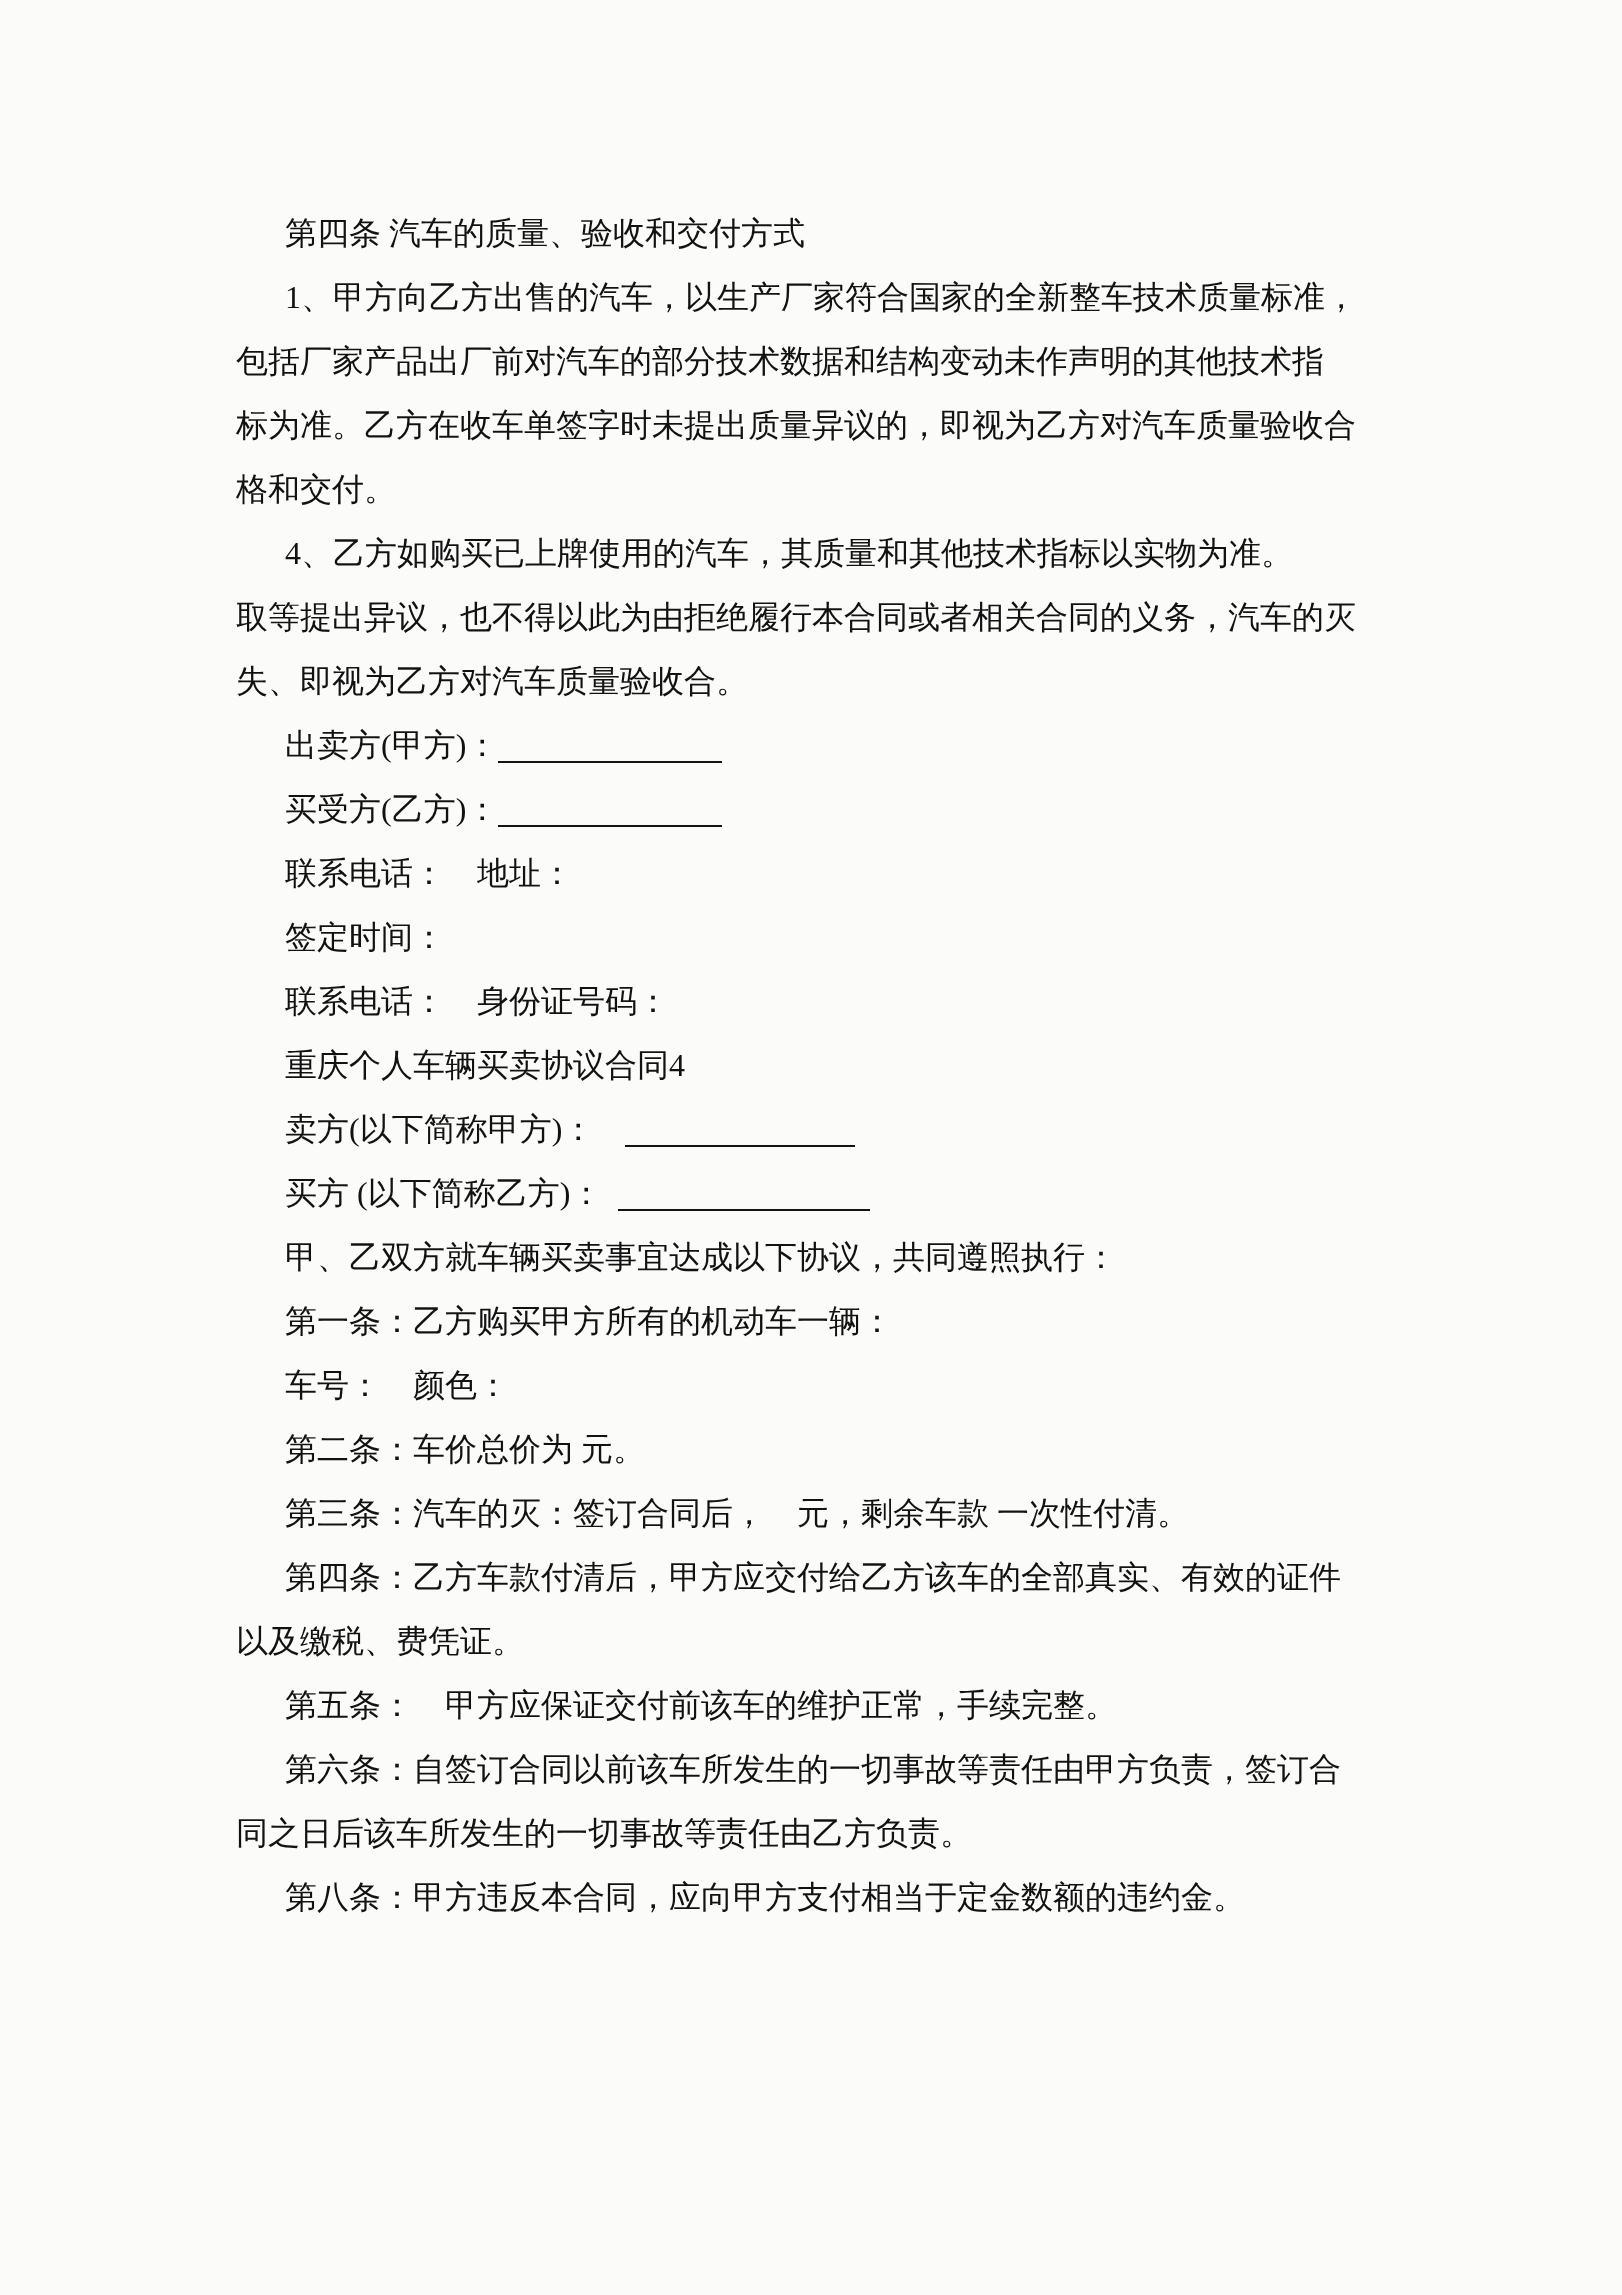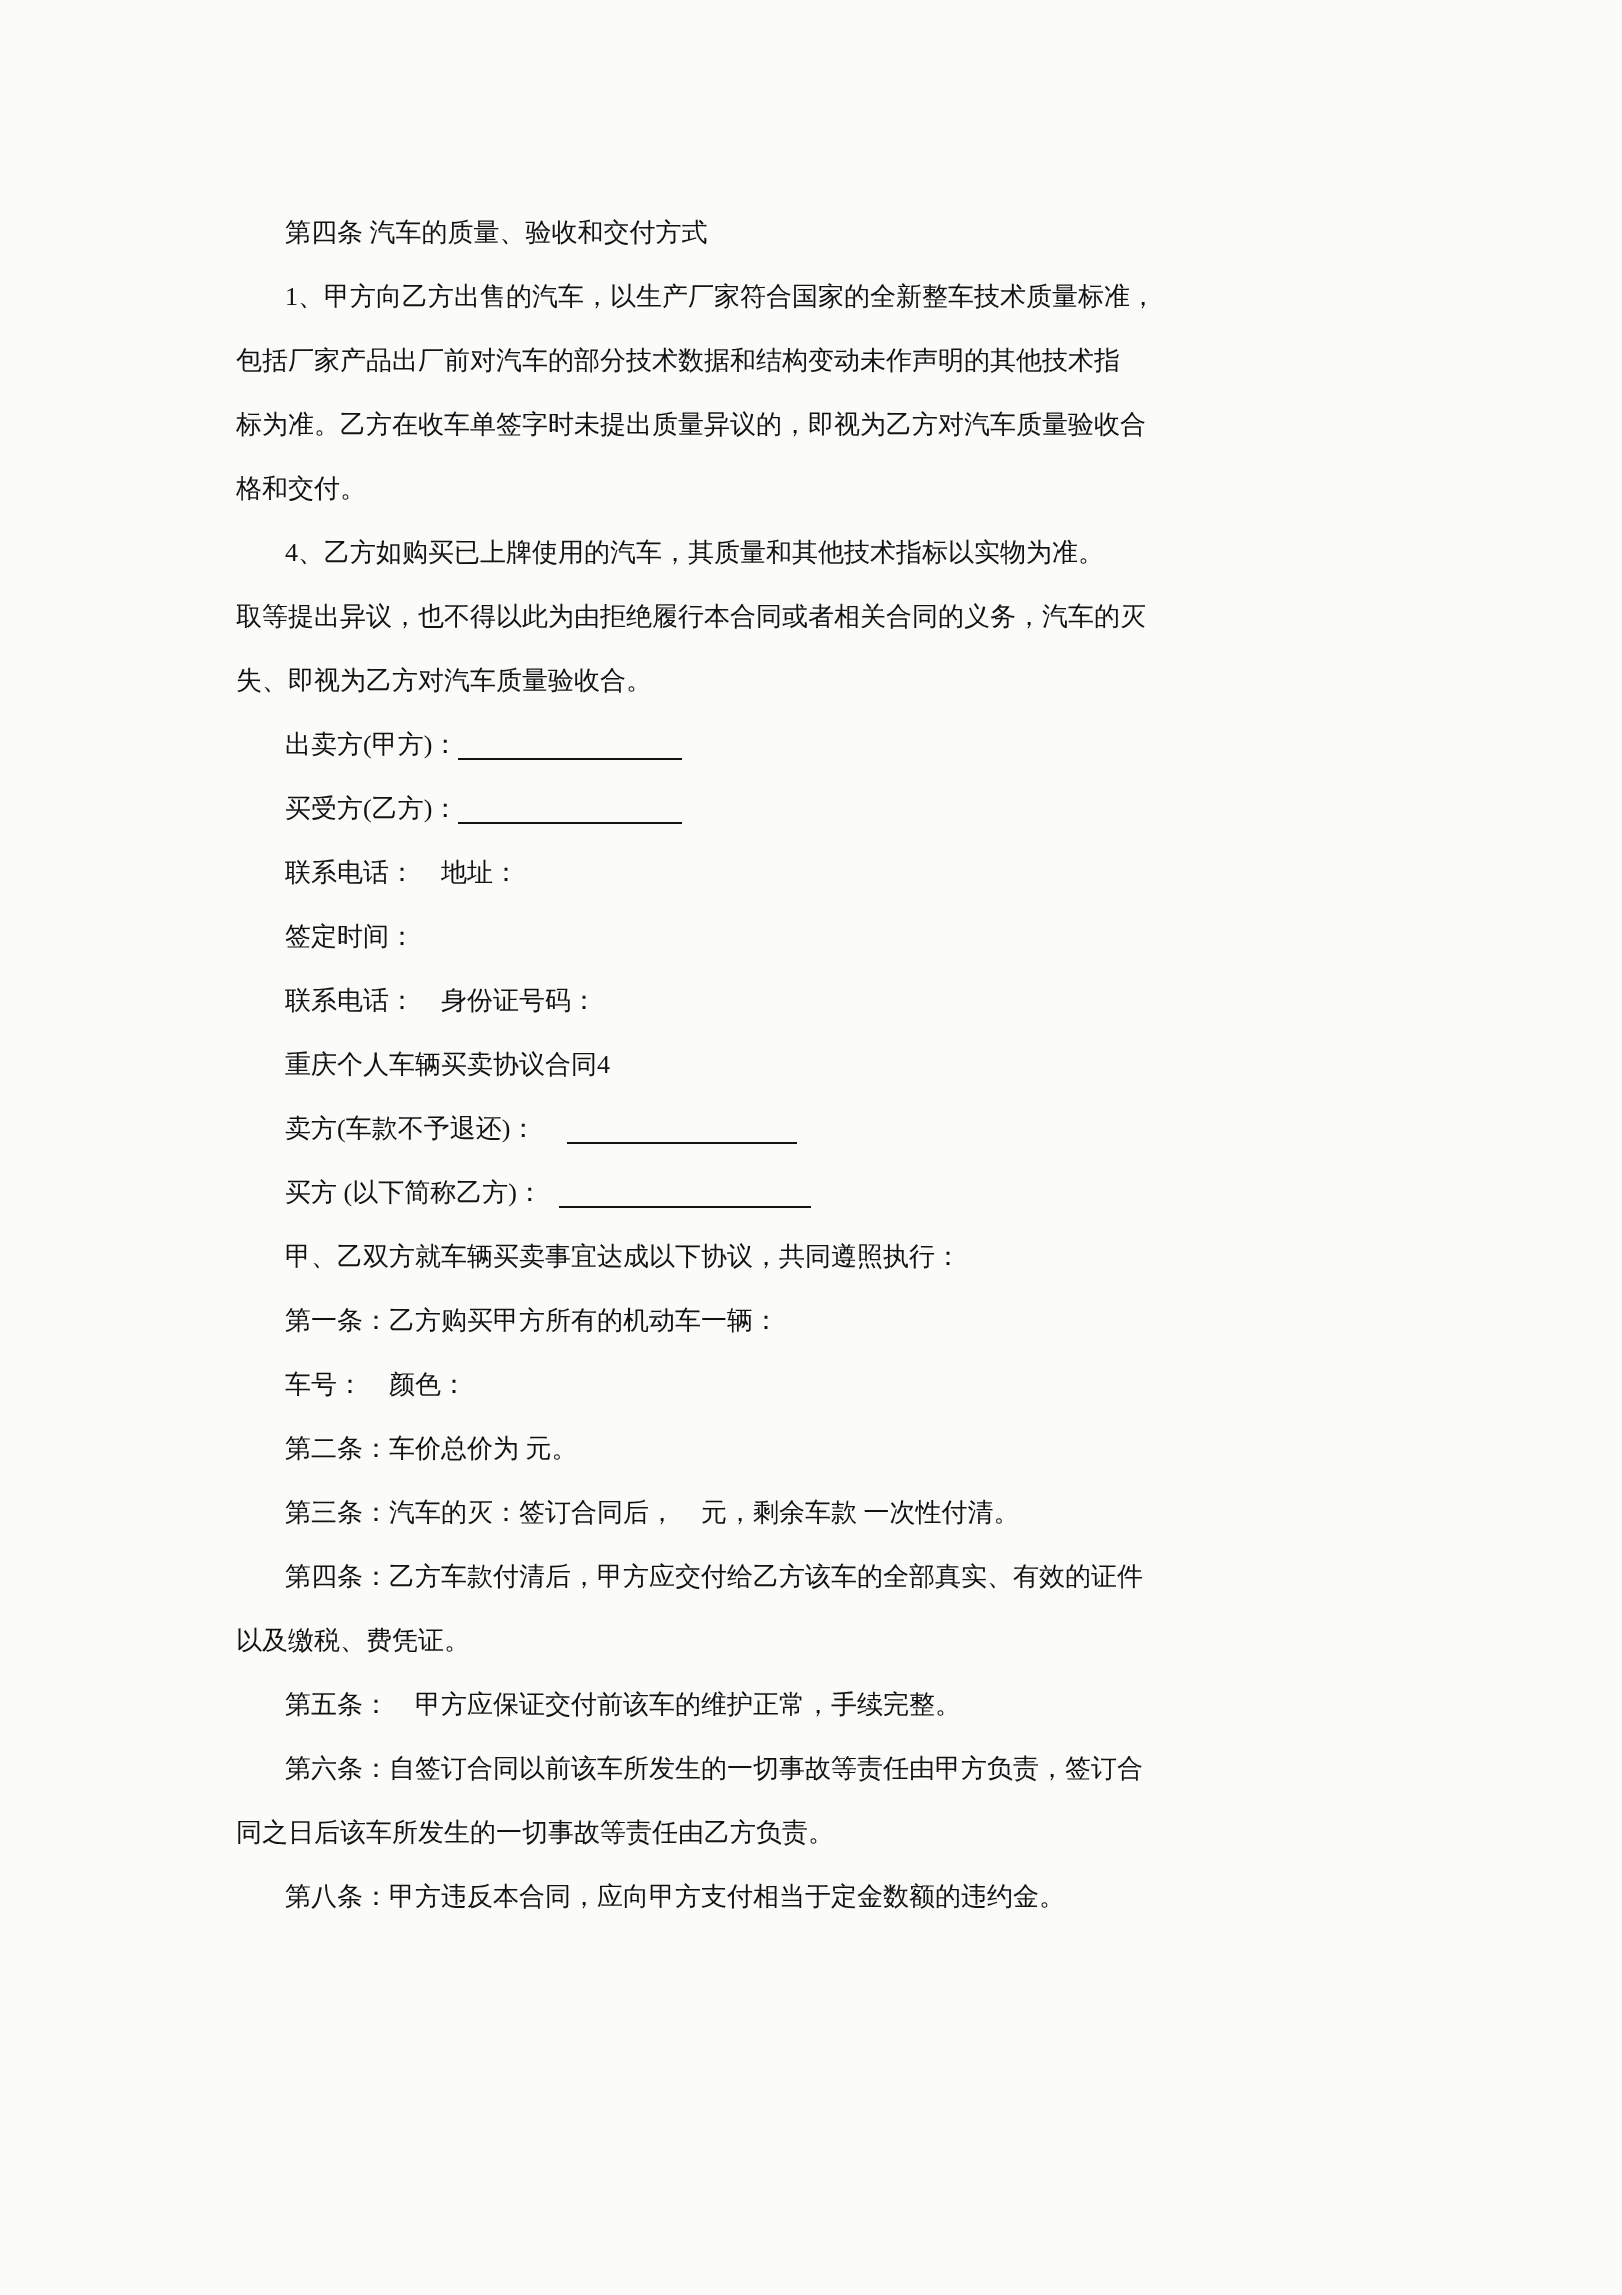--- a/index.html
+++ b/index.html
@@ -12,21 +12,21 @@
     height: 2295px;
     position: relative;
     font-family: "Liberation Serif", "DejaVu Serif", serif;
     color: #121212;
   }
   .doc {
     position: absolute;
     left: 236px;
     top: 201px;
     width: 1161px;
-    font-size: 26px;
+    font-size: 32px;
   }
   .line {
     height: 64px;
     line-height: 64px;
     white-space: pre;
   }
   .line.ind {
     text-indent: 49px;
   }
   .blank {
@@ -52,21 +52,21 @@
   <div class="line"><span>格和交付。</span></div>
   <div class="line ind"><span>4、乙方如购买已上牌使用的汽车，其质量和其他技术指标以实物为准。</span></div>
   <div class="line"><span>取等提出异议，也不得以此为由拒绝履行本合同或者相关合同的义务，汽车的灭</span></div>
   <div class="line"><span>失、即视为乙方对汽车质量验收合。</span></div>
   <div class="line ind"><span>出卖方(甲方)：</span><span class="blank"></span></div>
   <div class="line ind"><span>买受方(乙方)：</span><span class="blank"></span></div>
   <div class="line ind"><span>联系电话：　地址：</span></div>
   <div class="line ind"><span>签定时间：</span></div>
   <div class="line ind"><span>联系电话：　身份证号码：</span></div>
   <div class="line ind"><span>重庆个人车辆买卖协议合同4</span></div>
-  <div class="line ind"><span>卖方(车款不予退还)：</span><span class="blank w352 g48"></span></div>
+  <div class="line ind"><span>卖方(以下简称甲方)：</span><span class="blank w352 g48"></span></div>
   <div class="line ind"><span>买方 (以下简称乙方)：</span><span class="blank w385 g24"></span></div>
   <div class="line ind"><span>甲、乙双方就车辆买卖事宜达成以下协议，共同遵照执行：</span></div>
   <div class="line ind"><span>第一条：乙方购买甲方所有的机动车一辆：</span></div>
   <div class="line ind"><span>车号：　颜色：</span></div>
   <div class="line ind"><span>第二条：车价总价为 元。</span></div>
   <div class="line ind"><span>第三条：汽车的灭：签订合同后，　元，剩余车款 一次性付清。</span></div>
   <div class="line ind"><span>第四条：乙方车款付清后，甲方应交付给乙方该车的全部真实、有效的证件</span></div>
   <div class="line"><span>以及缴税、费凭证。</span></div>
   <div class="line ind"><span>第五条：　甲方应保证交付前该车的维护正常，手续完整。</span></div>
   <div class="line ind"><span>第六条：自签订合同以前该车所发生的一切事故等责任由甲方负责，签订合</span></div>

